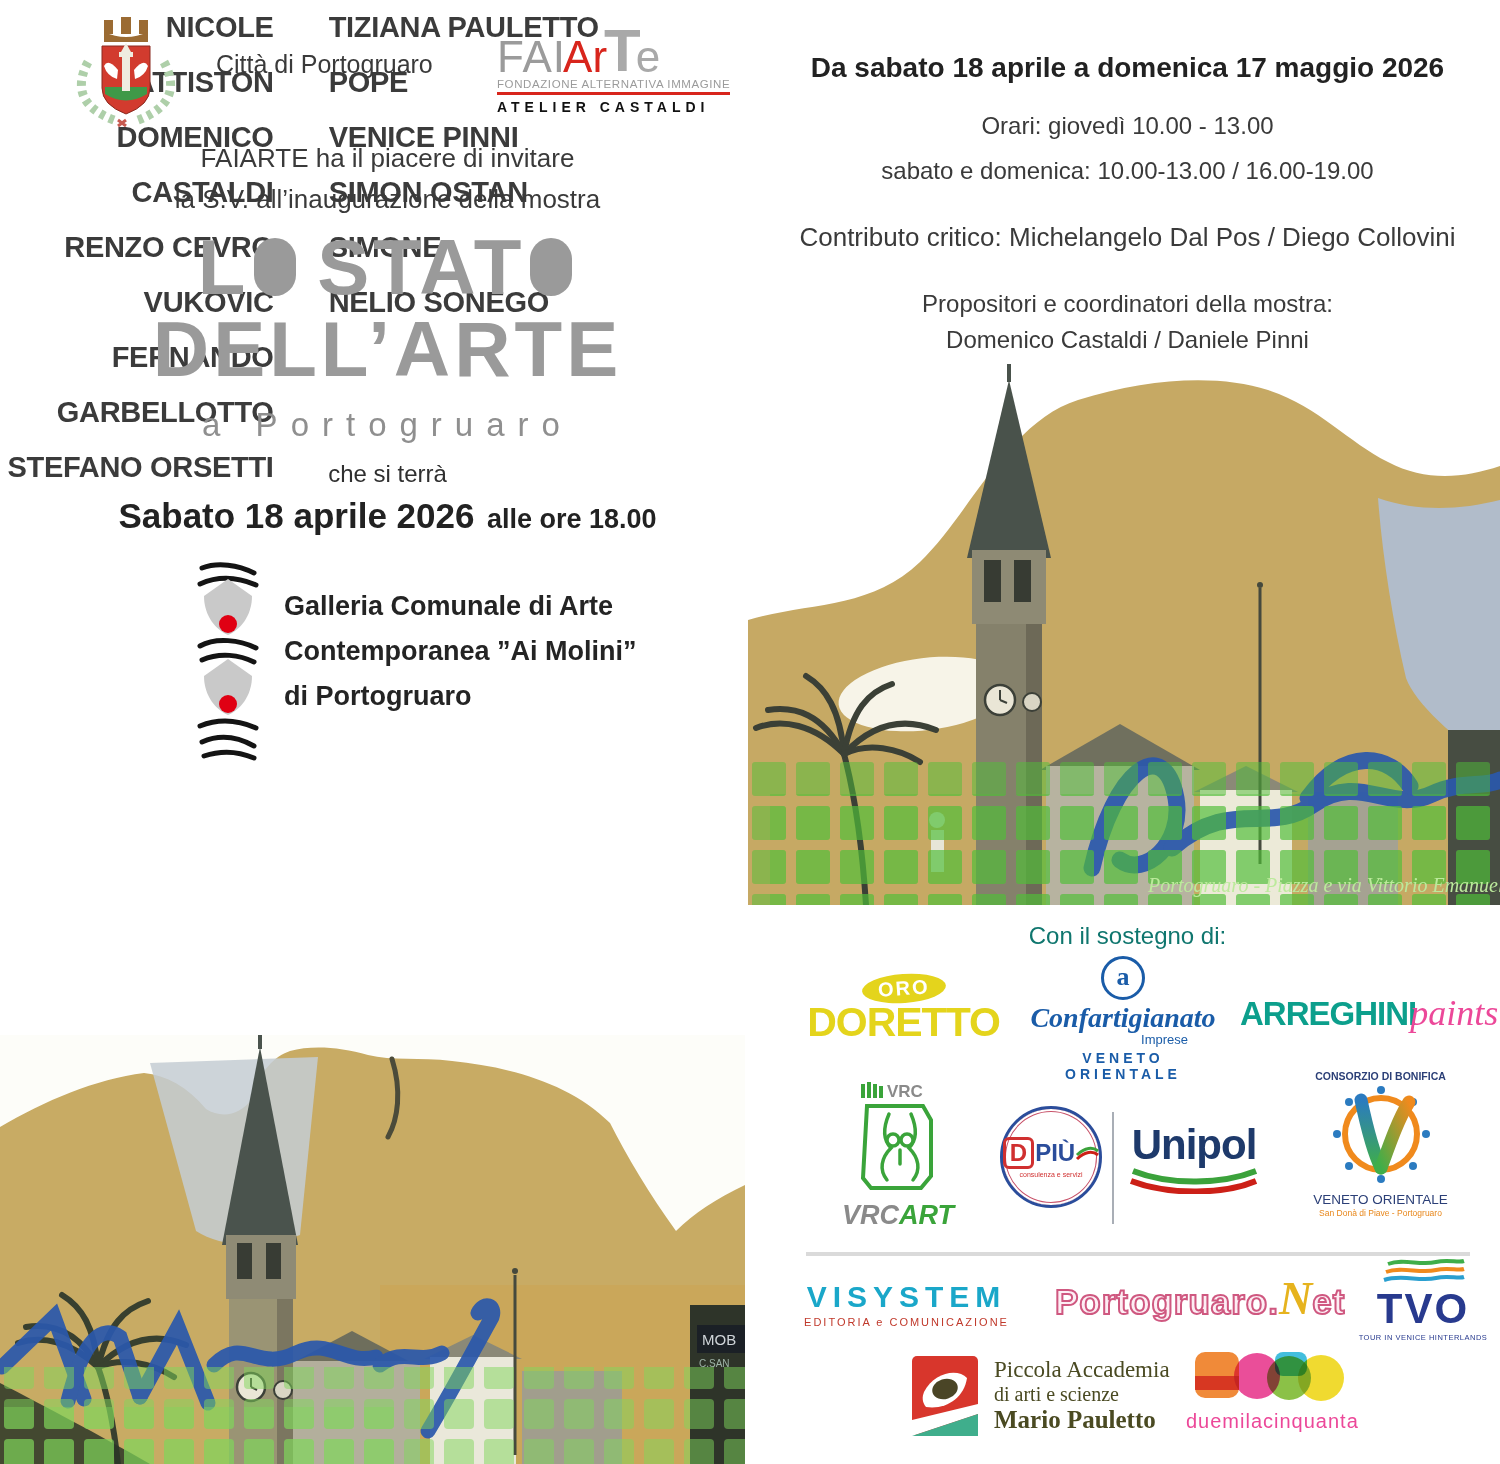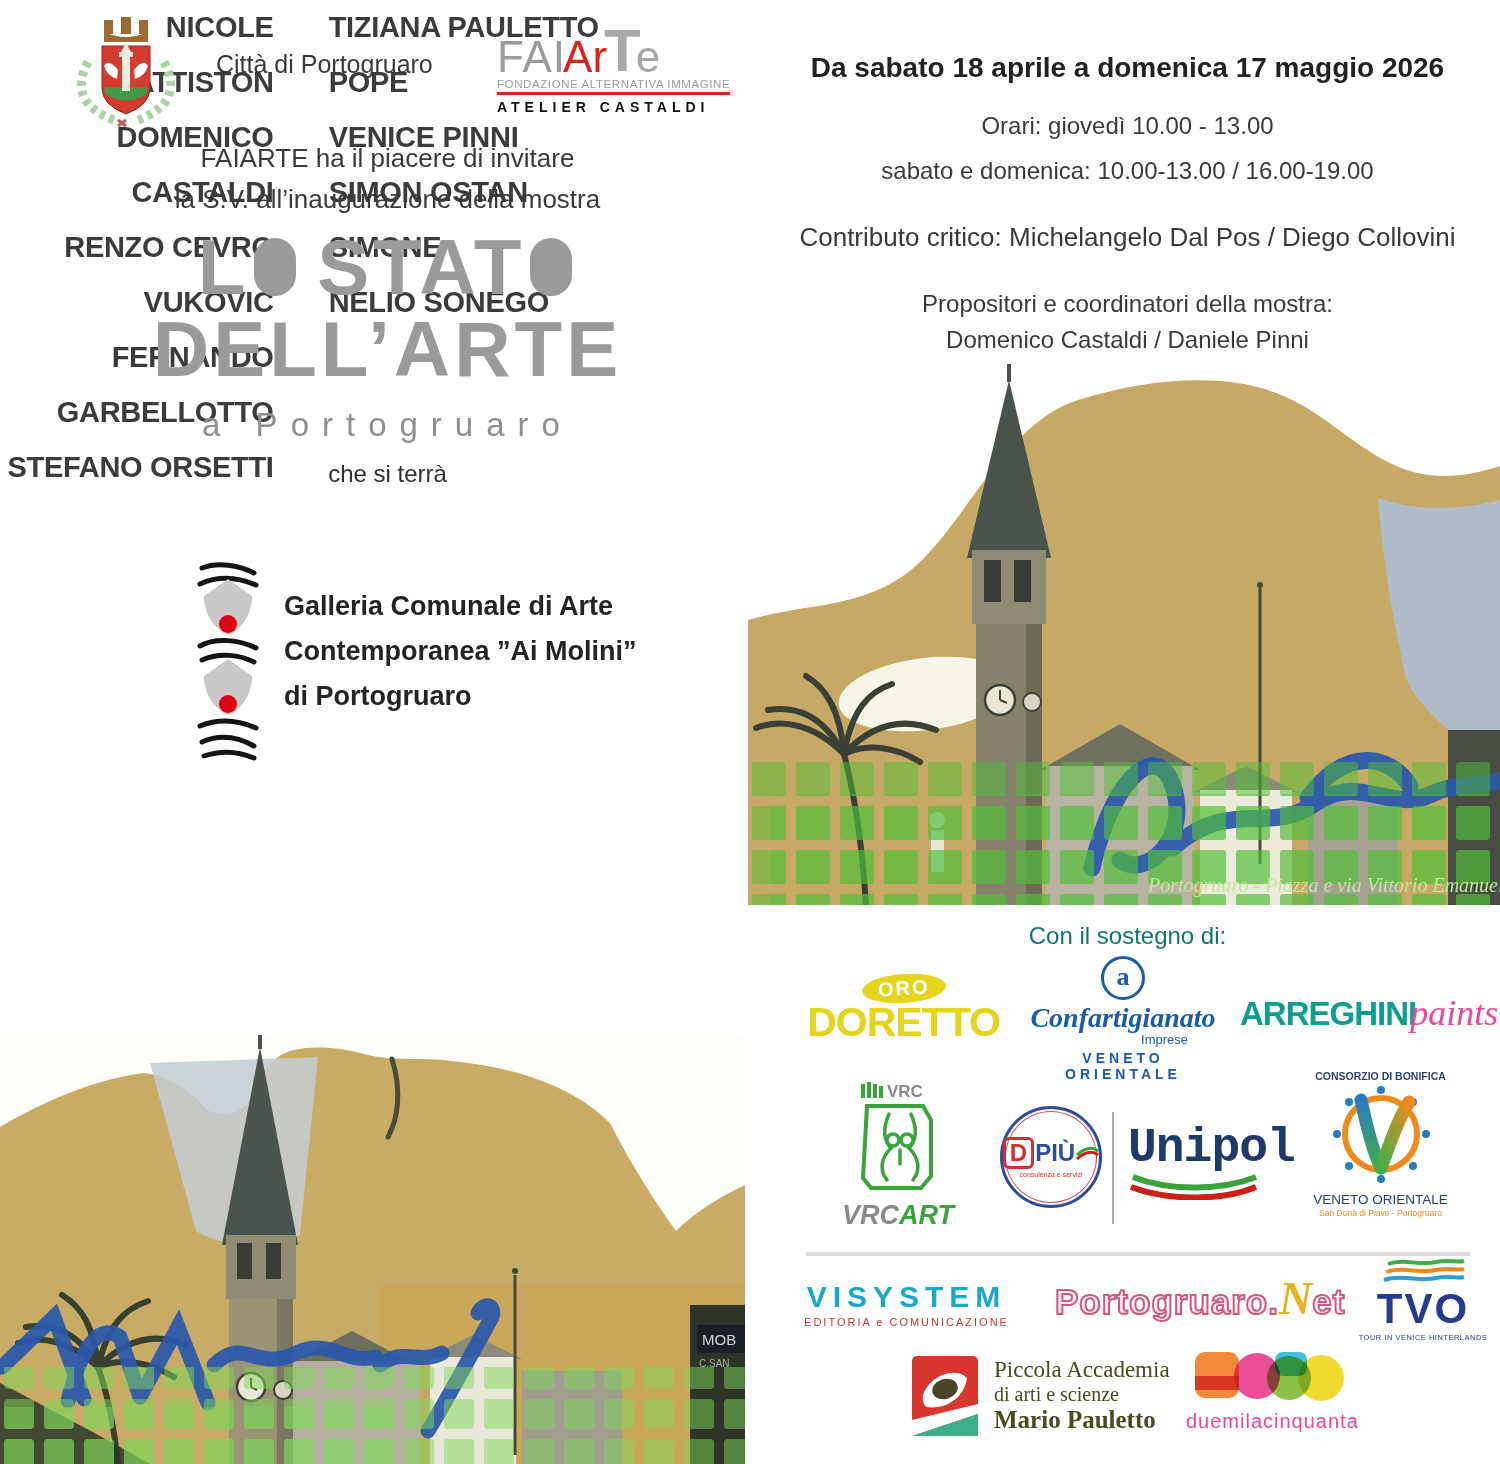--- a/index.html
+++ b/index.html
@@ -87,21 +87,21 @@
         display:flex;flex-direction:column;align-items:center;justify-content:center;}
   .dpiu .row{display:flex;align-items:center;}
   .dpiu .d{border:3px solid #d03030;border-radius:6px;color:#d03030;font-weight:bold;font-size:24px;
         padding:0 4px;line-height:26px;}
   .dpiu .piu{color:#2b4d9b;font-weight:bold;font-size:24px;margin-left:1px;}
   .dpiu .tag{font-size:7px;color:#d03030;margin-top:2px;}
 
   .vdiv{left:1112px;top:1112px;width:2px;height:112px;background:#a9aeb6;}
 
   .unipol{left:1128px;top:1124px;width:132px;text-align:center;}
-  .unipol .nm{font-size:48px;font-weight:bold;color:#1e3a6b;letter-spacing:-1px;line-height:1;font-family:Liberation Mono, monospace;}
+  .unipol .nm{font-size:42px;font-weight:bold;color:#1e3a6b;letter-spacing:-1px;line-height:1;}
 
   .consorzio{left:1308px;top:1070px;width:145px;text-align:center;color:#2b3f77;}
   .consorzio .top{font-size:10.5px;font-weight:bold;}
   .consorzio .nm{font-size:13.5px;margin-top:2px;}
   .consorzio .sub{font-size:8.5px;color:#e8871b;margin-top:1px;}
 
   .hdiv{left:806px;top:1252px;width:664px;height:4px;background:#dadada;}
 
   .visystem{left:804px;top:1280px;width:205px;text-align:center;}
   .visystem .nm{font-size:30px;font-weight:bold;letter-spacing:6px;color:#1aa7c9;}
@@ -165,20 +165,24 @@
     <div>la S.V. all’inaugurazione della mostra</div>
   </div>
 
   <div class="lcol title">
     <div class="t-line1"><span>L</span><span class="oblob"></span><span class="tsp"></span><span>STAT</span><span class="oblob"></span></div>
     <div class="t-line2">DELL’ARTE</div>
     <div class="t-line3">a Portogruaro</div>
   </div>
 
   <div class="lcol lead">che si terrà</div>
+  <div class="lcol daterow">
+    <span class="d1">Sabato 18 aprile 2026</span>
+    <span class="d2">alle ore 18.00</span>
+  </div>
 
   <svg class="abs venue-logo" width="64" height="202" viewBox="0 0 64 202">
     <g stroke="#141414" stroke-width="5" fill="none" stroke-linecap="round">
       <path d="M6,8 C22,2 42,5 58,13"></path>
       <path d="M4,24 C24,15 44,18 60,25"></path>
     </g>
     <path d="M8,36 L32,19 L56,36 C56,56 44,70 32,75 C20,70 8,56 8,36 Z" fill="#c9c9c9"></path>
     <circle cx="32" cy="64" r="9" fill="#e00013"></circle>
     <g stroke="#141414" stroke-width="5" fill="none" stroke-linecap="round">
       <path d="M4,86 C20,77 44,80 60,88"></path>

